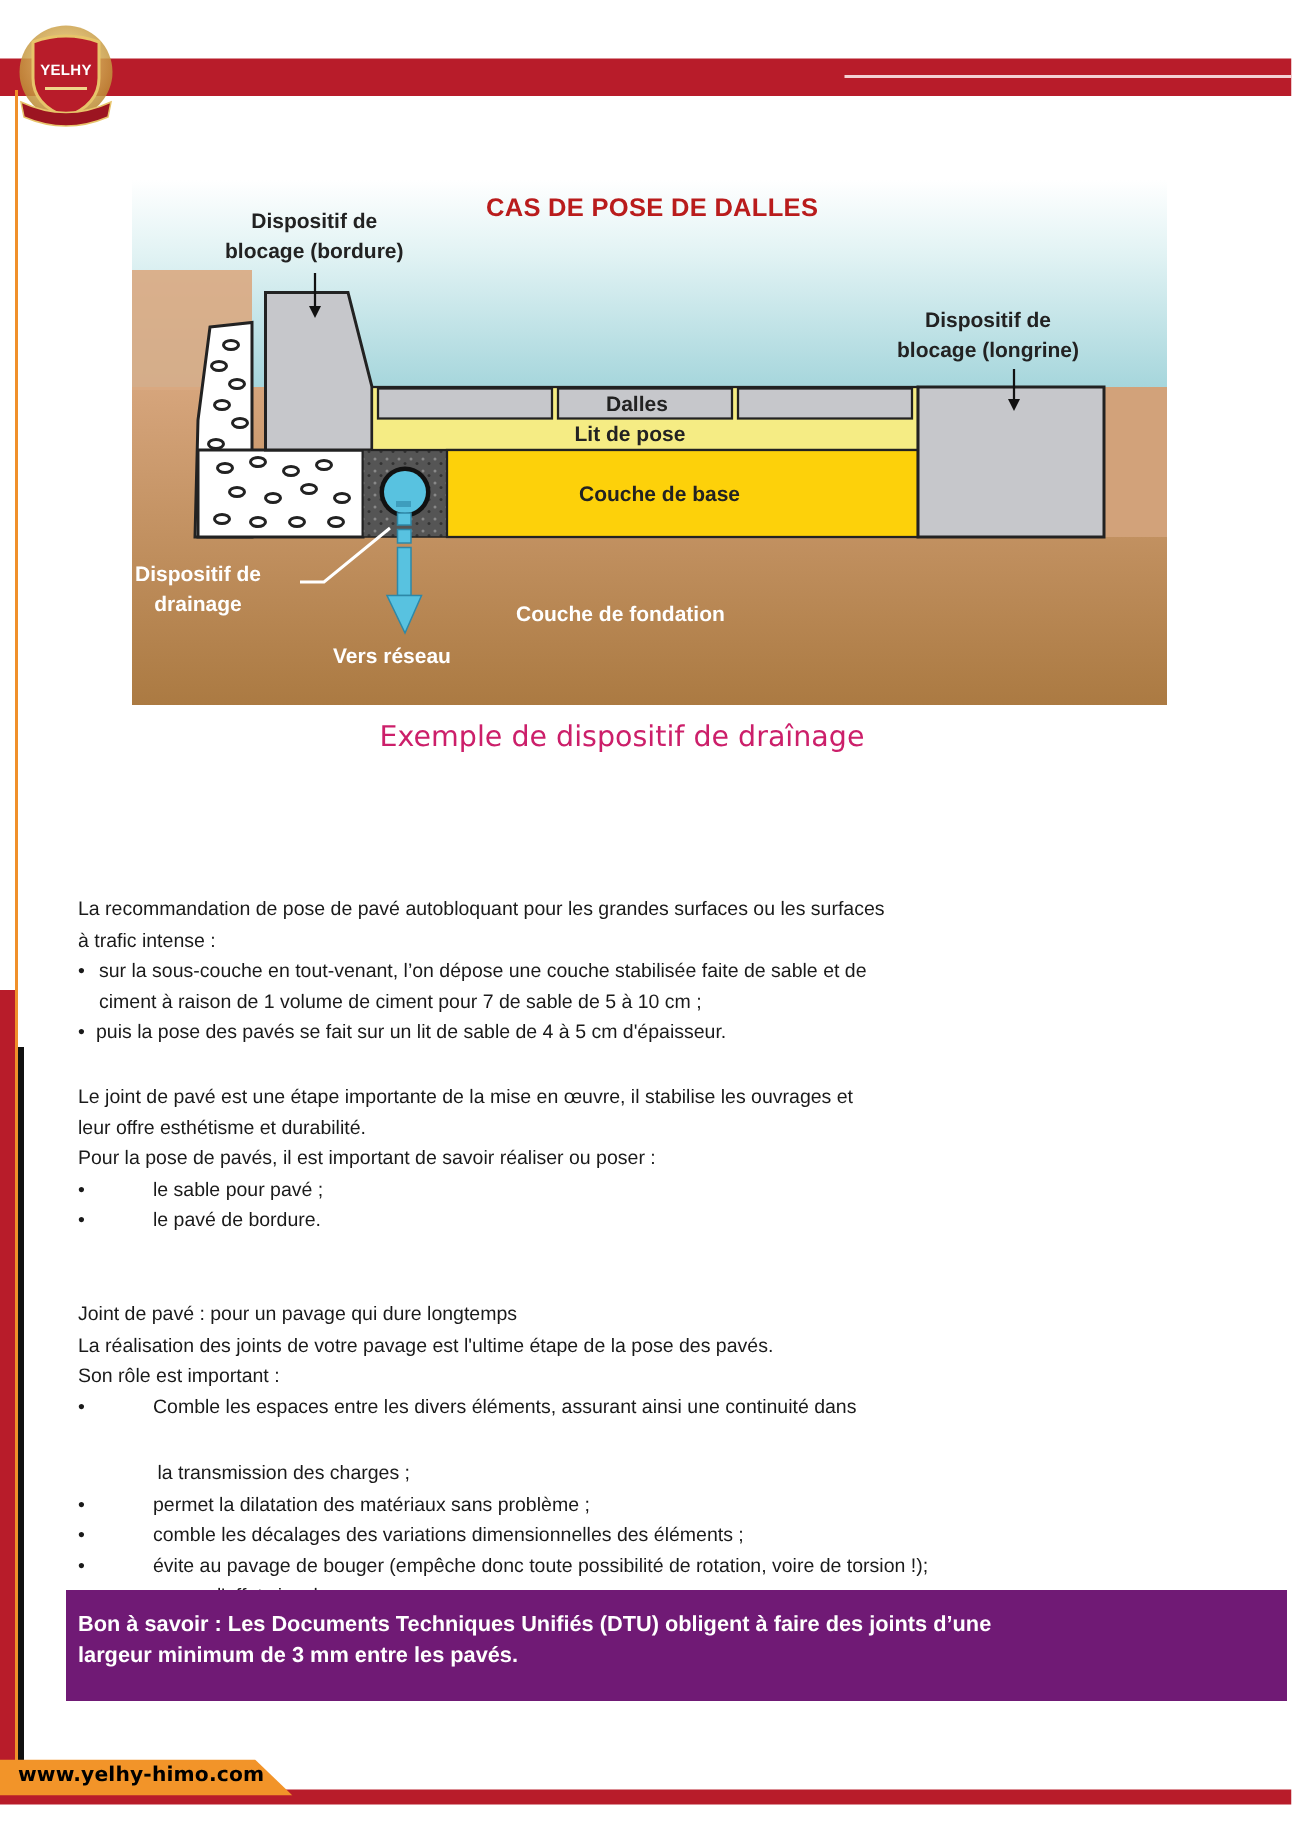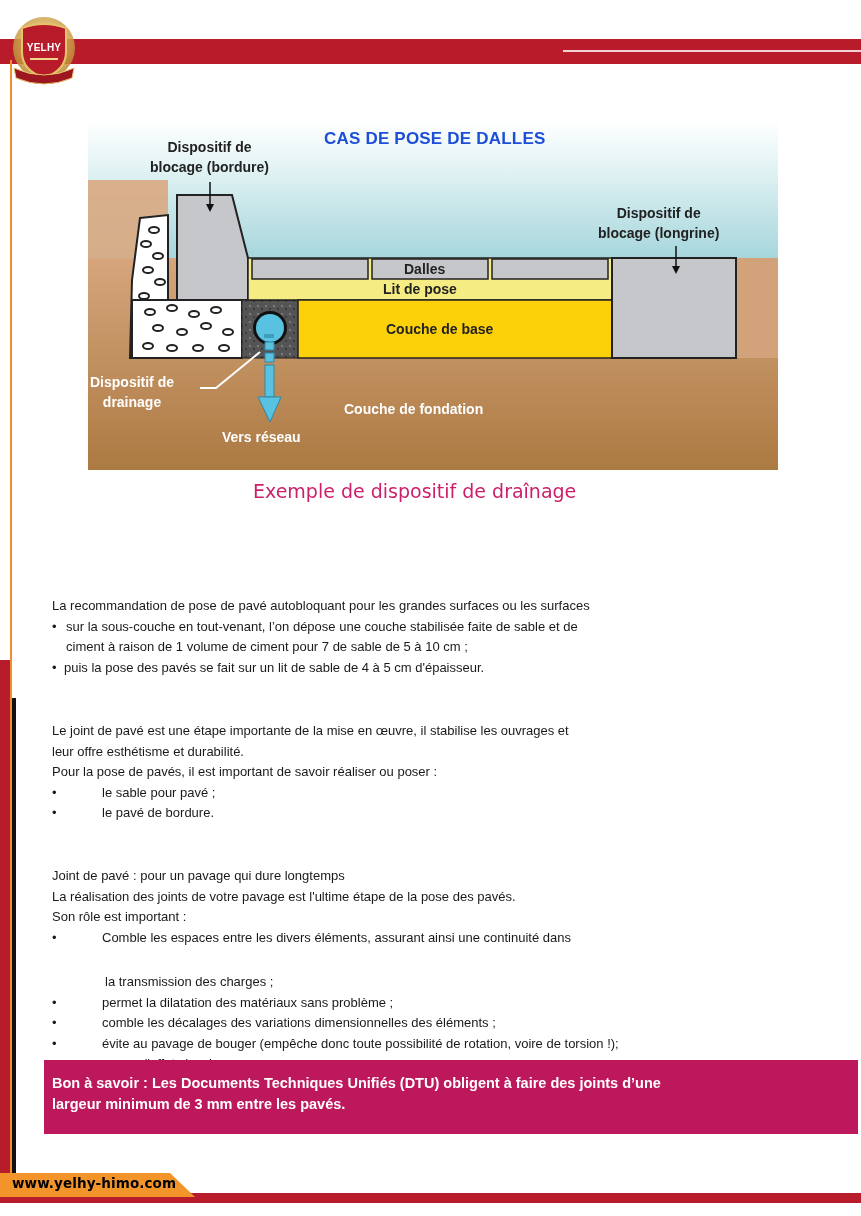--- a/index.html
+++ b/index.html
@@ -12,35 +12,35 @@
   .left-orange-line { position: absolute; left: 10px; top: 60px; width: 2px; height: 1120px; background: #f0902a; }
   .left-red-bar { position: absolute; left: 0; top: 660px; width: 10px; height: 520px; background: #b81c2a; }
   .left-black-bar { position: absolute; left: 12px; top: 698px; width: 4px; height: 482px; background: #111; }
 
   
   .logo { position: absolute; left: 8px; top: 12px; width: 72px; height: 76px; }
   .logo-text { position: absolute; left: 19px; top: 38px; width: 40px; text-align: center; color: #fff; font-weight: bold; font-size: 10px; letter-spacing: 0.2px; }
 
   
   .figure { position: absolute; left: 88px; top: 120px; width: 690px; height: 350px; }
-  .figure-title { position: absolute; left: 324px; top: 129px; color: #1d4ed8; font-weight: bold; font-size: 17px; letter-spacing: 0.2px; }
+  .figure-title { position: absolute; left: 324px; top: 129px; color: #b91c1c; font-weight: bold; font-size: 17px; letter-spacing: 0.2px; }
   .lbl { position: absolute; font-weight: bold; font-size: 14px; line-height: 20px; text-align: center; color: #222; }
   .lbl.white { color: #fff; }
   .caption { position: absolute; left: 253px; top: 480px; color: #cc1f6a; font-size: 19px; font-family: "DejaVu Sans", sans-serif; }
 
   
   .text { position: absolute; left: 52px; font-size: 13px; line-height: 20.5px; color: #1a1a1a; }
   .bullet-row { position: relative; padding-left: 0; white-space: nowrap; }
   .bullet { display: inline-block; width: 14px; }
   .bullet-wide { display: inline-block; width: 50px; }
   .indent { padding-left: 51px; }
   .indent-sm { padding-left: 14px; }
 
   
-  .callout { position: absolute; left: 44px; top: 1060px; width: 814px; height: 74px; background: #be185d; }
+  .callout { position: absolute; left: 44px; top: 1060px; width: 814px; height: 74px; background: #701a75; }
   .callout-text { position: absolute; left: 8px; top: 13px; width: 790px; color: #fff; font-weight: bold; font-size: 14.5px; line-height: 20.5px; }
 
   
   .footer-red { position: absolute; left: 0; top: 1193px; width: 861px; height: 10px; background: #b81c2a; }
   .footer-tab { position: absolute; left: 0; top: 1173px; width: 195px; height: 24px; }
   .footer-url { position: absolute; left: 12px; top: 1175px; font-family: "DejaVu Sans", sans-serif; font-size: 13.5px; color: #000000; font-weight: bold; letter-spacing: 0.1px; }
 </style>
 </head>
 <body>
 
@@ -172,20 +172,21 @@
   <div>Dispositif de</div>
   <div>drainage</div>
 </div>
 <div class="lbl white" style="left:344px;top:399px;">Couche de fondation</div>
 <div class="lbl white" style="left:222px;top:427px;">Vers réseau</div>
 
 <div class="caption">Exemple de dispositif de draînage</div>
 
 <div class="text" style="top:596px;width:770px;">
   <div class="bold">La recommandation de pose de pavé autobloquant pour les grandes surfaces ou les surfaces</div>
+  <div class="bold">à trafic intense :</div>
   <div class="bullet-row">
     <span class="bullet">•</span><span>sur la sous-couche en tout-venant, l’on dépose une couche stabilisée faite de sable et de</span>
   </div>
   <div class="indent-sm">ciment à raison de 1 volume de ciment pour 7 de sable de 5 à 10 cm ;</div>
   <div class="bullet-row">
     <span class="bullet" style="width:12px;">•</span><span>puis la pose des pavés se fait sur un lit de sable de 4 à 5 cm d'épaisseur.</span>
   </div>
 </div>
 
 <div class="text" style="top:721px;width:770px;">

